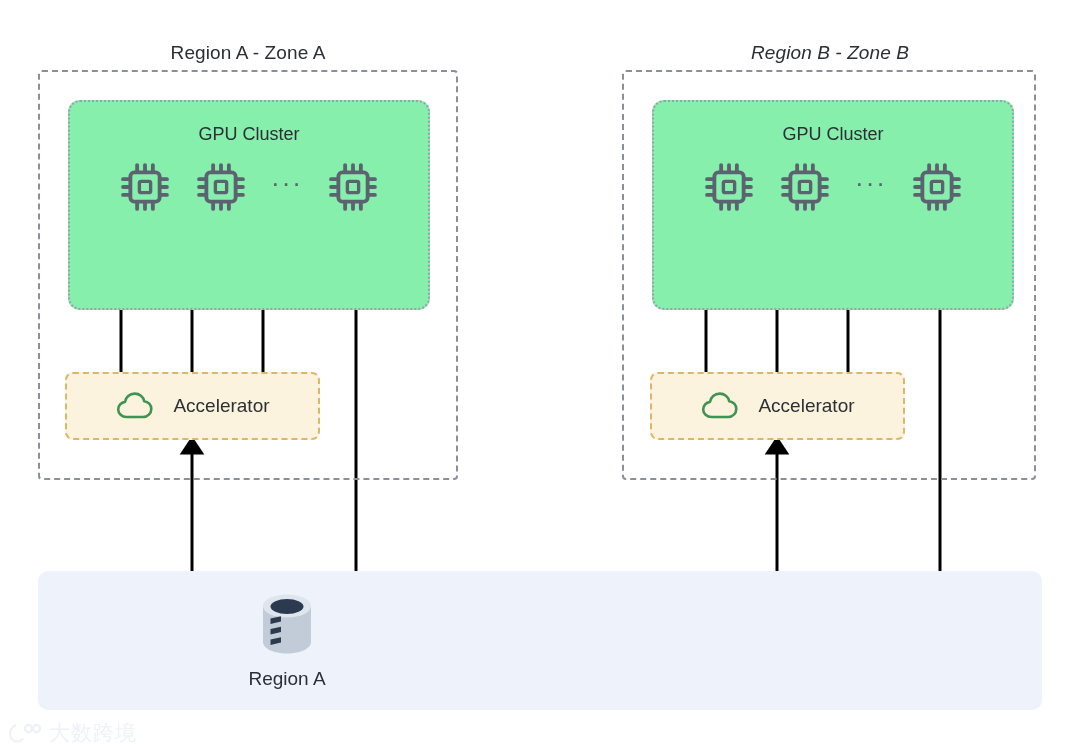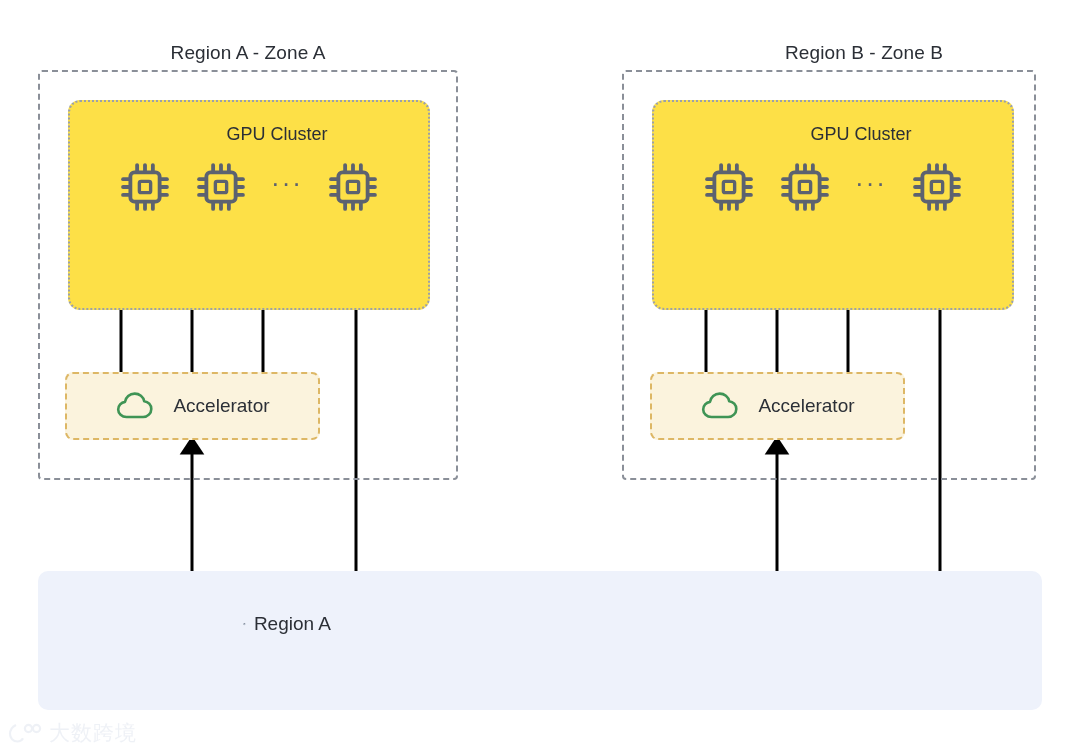--- a/index.html
+++ b/index.html
@@ -31,22 +31,21 @@
     border: 2.5px dashed #8a8f98;
     border-radius: 4px;
     background: transparent;
   }
 
   
   .cluster-box {
     position: absolute;
     border: 2.5px dotted #9aa0ab;
     border-radius: 12px;
-    background: #fde047;
-    padding-left: 28px;
+    background: #86efac;
   }
   .cluster-title {
     position: absolute;
     width: 100%;
     top: 22px;
     text-align: center;
     font-size: 18px;
     color: #2b2f36;
     white-space: nowrap;
   }
@@ -93,21 +92,21 @@
 
   
   .bottom-panel {
     position: absolute;
     background: #eef2fb;
     border-radius: 10px;
   }
   .db-wrap {
     position: absolute;
     display: flex;
-    flex-direction: row;
+    flex-direction: column;
     align-items: center;
     gap: 8px;
   }
   .db-icon { width: 66px; height: 72px; display: block; }
   .db-label {
     font-size: 19px;
     color: #2b2f36;
     white-space: nowrap;
   }
 
@@ -234,21 +233,21 @@
     </div>
   </div>
 
   <div class="accel-box" style="left:65px; top:372px; width:255px;">
     <svg class="cloud-icon" viewBox="0 0 40 30">
       <path d="M11.5,26 C6.8,26 3.2,22.6 3.2,18.4 C3.2,14.6 6.1,11.4 10,10.9 C10.6,6.2 14.7,2.6 19.7,2.6 C24.4,2.6 28.4,5.9 29.2,10.2 C33.2,10.6 36.3,13.9 36.3,17.9 C36.3,22.3 32.6,26 28.1,26 Z" fill="none" stroke="#3f9455" stroke-width="2.6" stroke-linejoin="round"></path>
     </svg>
     <span class="accel-label">Accelerator</span>
   </div>
 
-  <div class="region-title" style="left:654px; top:42px; width:420px;">Region B - Zone B</div>
+  <div class="region-title" style="left:620px; top:42px; width:420px;font-style:italic;">Region B - Zone B</div>
 
   <div class="region-box" style="left:622px; top:70px; width:414px; height:410px;"></div>
 
   <div class="cluster-box" style="left:652px; top:100px; width:362px; height:210px;">
     <div class="cluster-title">GPU Cluster</div>
     <div class="chip-row">
       <svg class="chip" viewBox="0 0 48 48">
         <g stroke="#5c6270" stroke-width="3.4" fill="none" stroke-linecap="round">
           <rect x="11" y="11" width="26" height="26" rx="3.5"></rect>
           <rect x="19" y="19" width="10" height="10" rx="1.5" stroke-width="3"></rect>

